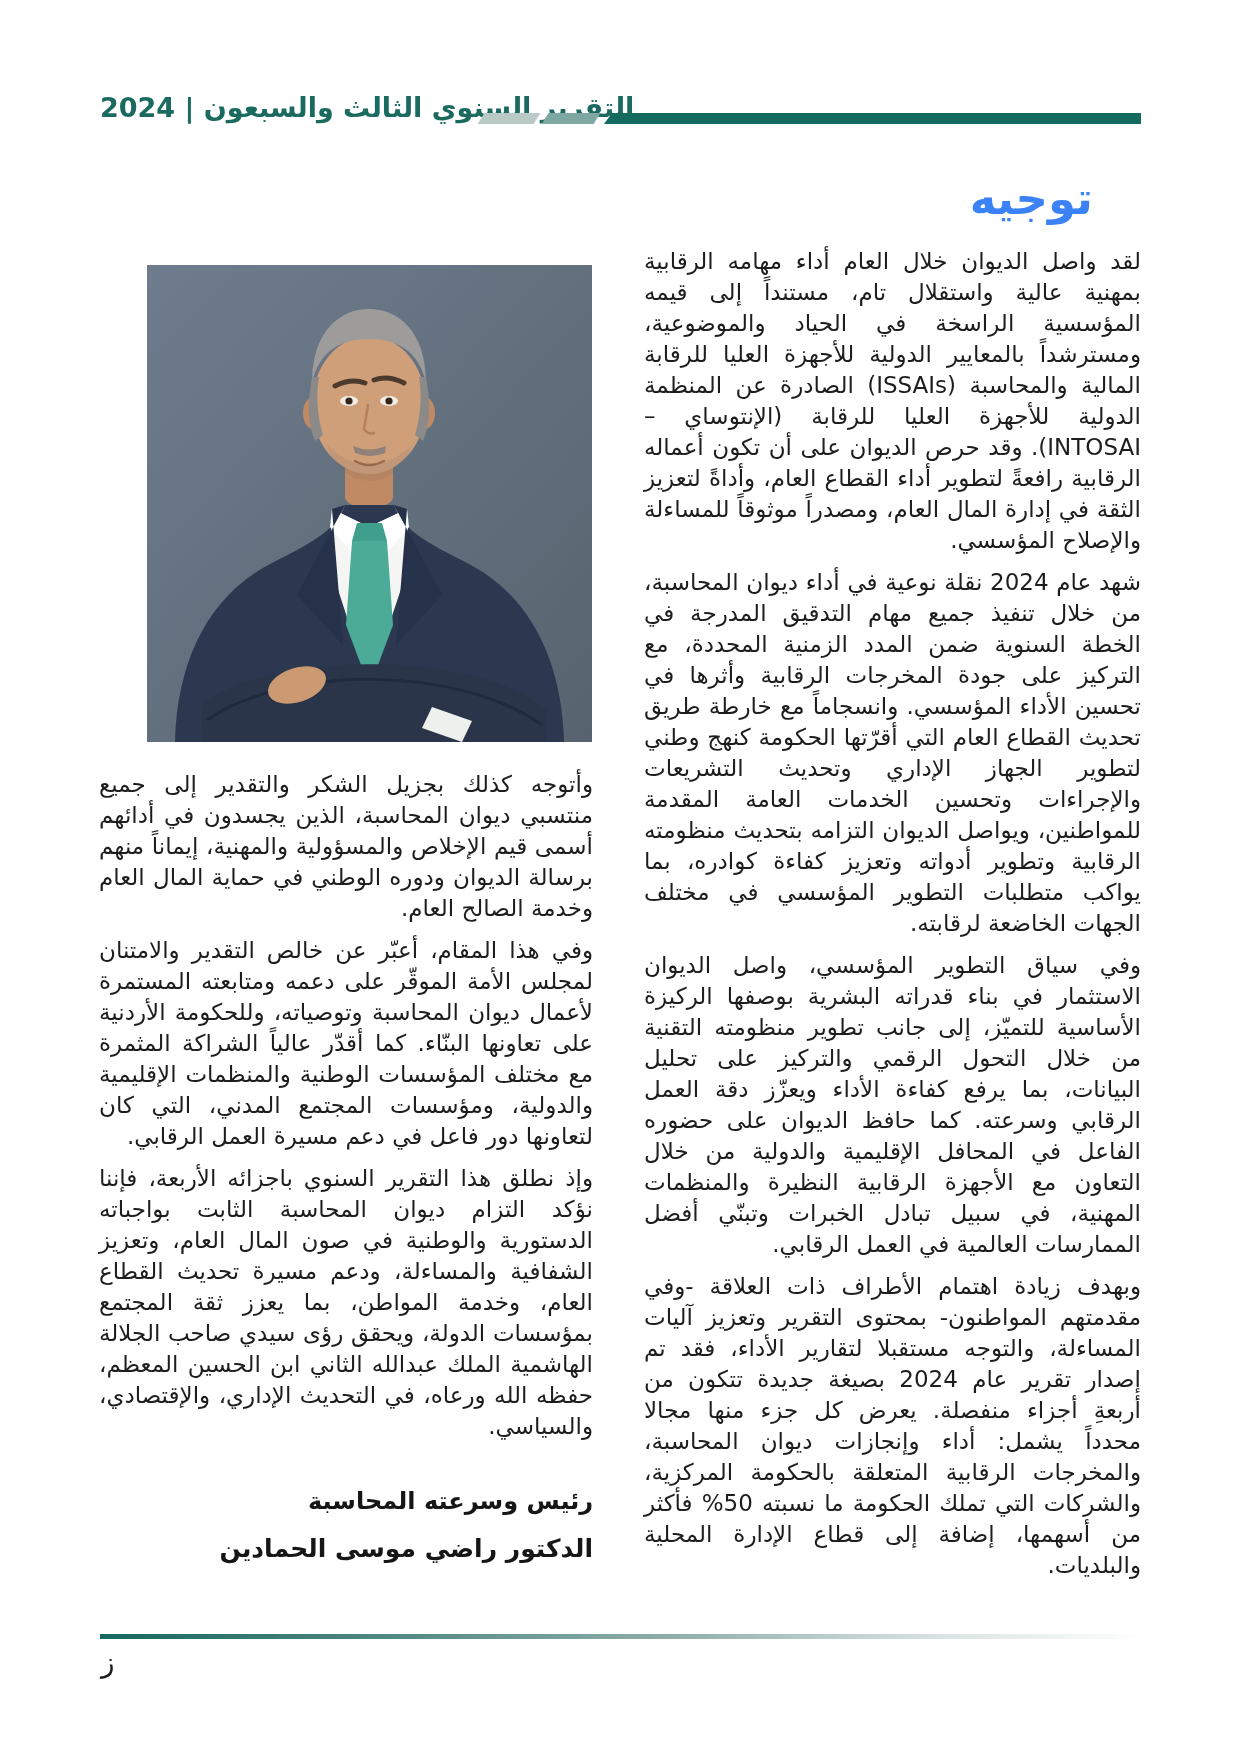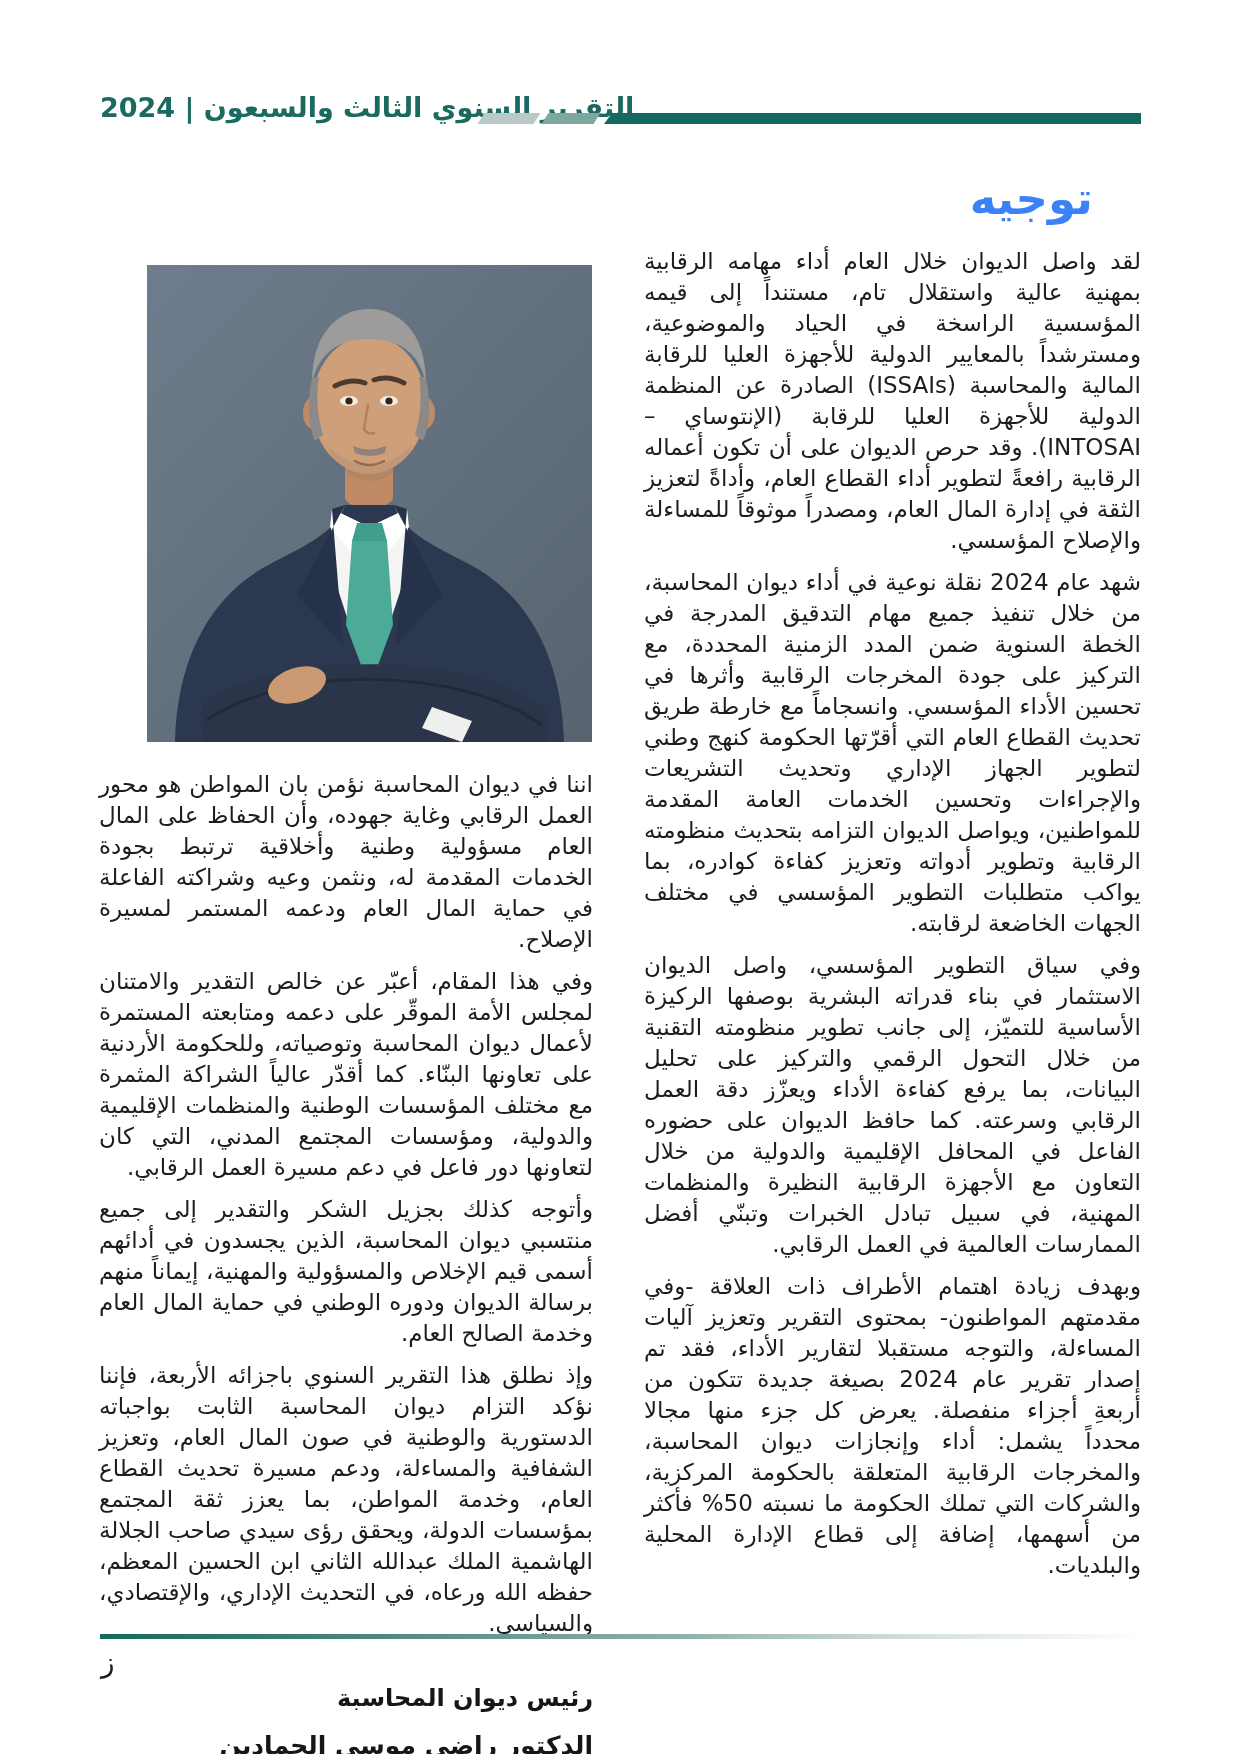--- a/index.html
+++ b/index.html
@@ -107,27 +107,26 @@
         <ellipse cx="242" cy="136" rx="9" ry="5" fill="#f2ece4"></ellipse>
         <circle cx="202" cy="136" r="3.6" fill="#35261c"></circle>
         <circle cx="242" cy="136" r="3.6" fill="#35261c"></circle>
         <path d="M221 140 l-4 24 q4 6 10 4" stroke="#b5805a" stroke-width="2.5" fill="none" stroke-linecap="round"></path>
         <path d="M206 181 q16 7 33 0 l-1 7 q-15 6 -30 0 Z" fill="#90817a"></path>
         <path d="M208 196 q14 8 29 0" stroke="#9a6a4f" stroke-width="2.5" fill="none" stroke-linecap="round"></path>
         <path d="M180 180 q42 40 85 0 q-10 34 -42 36 q-33 -2 -43 -36 Z" fill="rgba(110,100,95,0.12)"></path>
       </svg>
     </div>
 
-    <p>اننا في ديوان المحاسبة نؤمن بان المواطن هو محور العمل الرقابي وغاية جهوده، وأن الحفاظ على المال العام مسؤولية وطنية وأخلاقية ترتبط بجودة الخدمات المقدمة له، ونثمن وعيه وشراكته الفاعلة في حماية المال العام ودعمه المستمر لمسيرة الإصلاح.</p>
+    <p>وأتوجه كذلك بجزيل الشكر والتقدير إلى جميع منتسبي ديوان المحاسبة، الذين يجسدون في أدائهم أسمى قيم الإخلاص والمسؤولية والمهنية، إيماناً منهم برسالة الديوان ودوره الوطني في حماية المال العام وخدمة الصالح العام.</p>
     <p>وفي هذا المقام، أعبّر عن خالص التقدير والامتنان لمجلس الأمة الموقّر على دعمه ومتابعته المستمرة لأعمال ديوان المحاسبة وتوصياته، وللحكومة الأردنية على تعاونها البنّاء. كما أقدّر عالياً الشراكة المثمرة مع مختلف المؤسسات الوطنية والمنظمات الإقليمية والدولية، ومؤسسات المجتمع المدني، التي كان لتعاونها دور فاعل في دعم مسيرة العمل الرقابي.</p>
-    <p>وأتوجه كذلك بجزيل الشكر والتقدير إلى جميع منتسبي ديوان المحاسبة، الذين يجسدون في أدائهم أسمى قيم الإخلاص والمسؤولية والمهنية، إيماناً منهم برسالة الديوان ودوره الوطني في حماية المال العام وخدمة الصالح العام.</p>
     <p>وإذ نطلق هذا التقرير السنوي باجزائه الأربعة، فإننا نؤكد التزام ديوان المحاسبة الثابت بواجباته الدستورية والوطنية في صون المال العام، وتعزيز الشفافية والمساءلة، ودعم مسيرة تحديث القطاع العام، وخدمة المواطن، بما يعزز ثقة المجتمع بمؤسسات الدولة، ويحقق رؤى سيدي صاحب الجلالة الهاشمية الملك عبدالله الثاني ابن الحسين المعظم، حفظه الله ورعاه، في التحديث الإداري، والإقتصادي، والسياسي.</p>
 
     <div class="signature">
-      <p class="sig-role">رئيس ديوان المحاسبة</p>
+      <p class="sig-role">رئيس وسرعته المحاسبة</p>
       <p class="sig-name">الدكتور  راضي موسى الحمادين</p>
     </div>
   </div>
 
   <div class="footer-line"></div>
   <div class="page-marker">ز</div>
 
 </div>
 
 </body></html>

